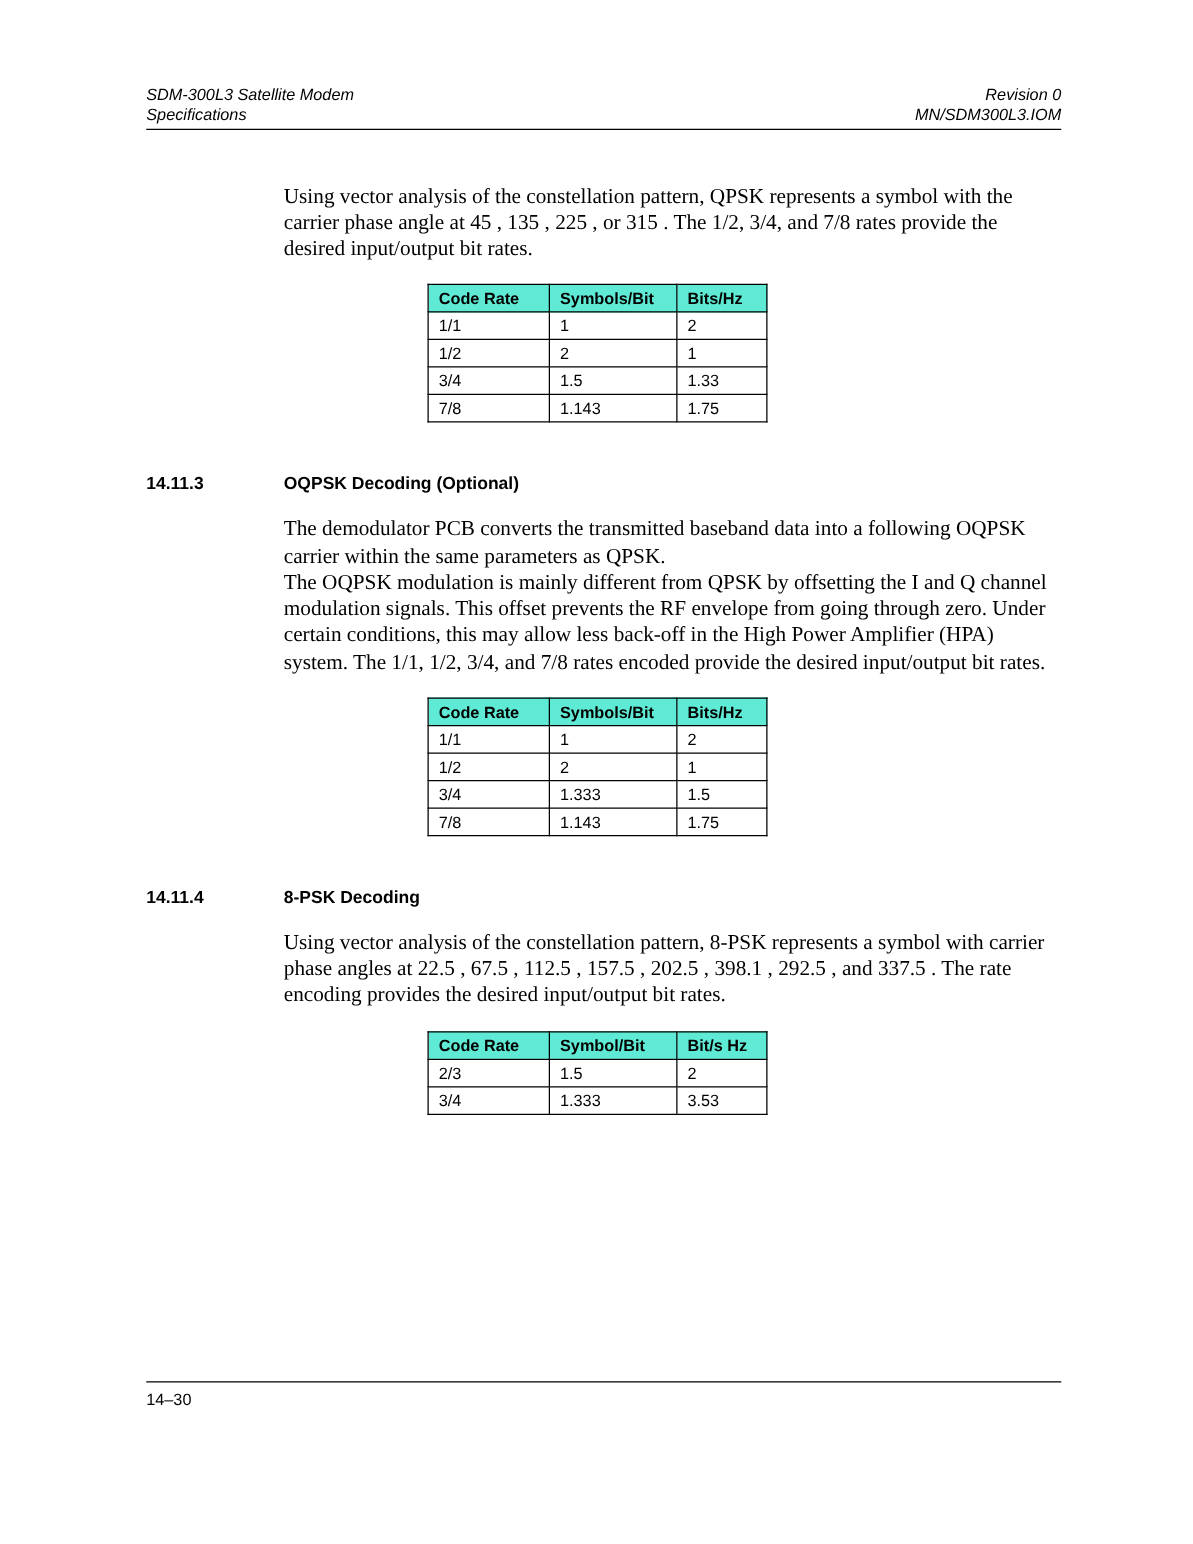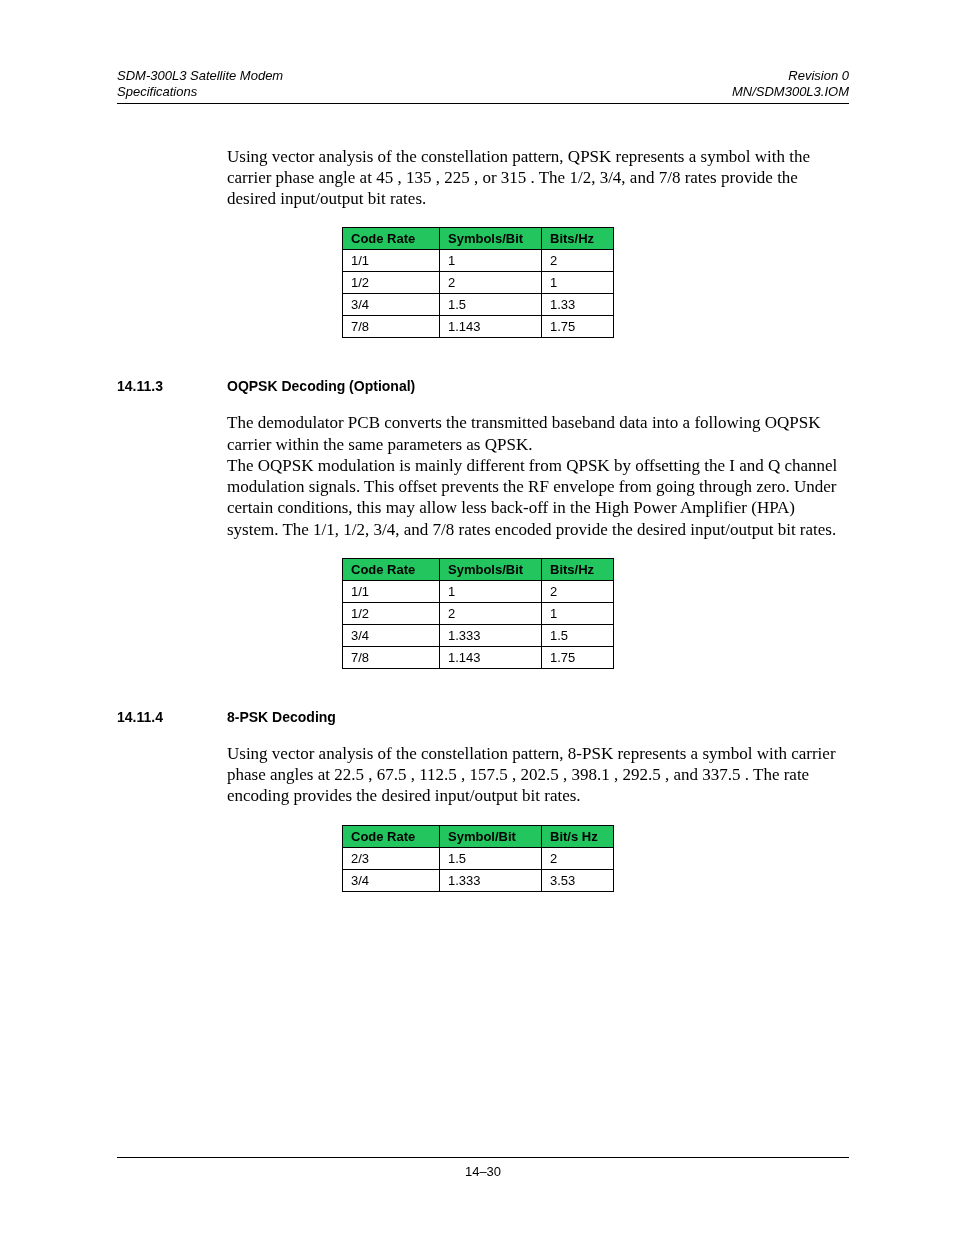--- a/index.html
+++ b/index.html
@@ -51,31 +51,31 @@
     border-collapse: collapse;
     margin: 18px 0 0 225px;
     font-family: Arial, Helvetica, sans-serif;
     font-size: 13px;
   }
   table.spec th, table.spec td {
     border: 1px solid #000;
     padding: 3px 8px 3px 8px;
     text-align: left;
   }
-  table.spec th { font-weight: bold; background: #22c55e; }
+  table.spec th { font-weight: bold; background: #5eead4; }
   table.spec td { font-weight: normal; }
   table.spec .c0 { width: 80px; }
   table.spec .c1 { width: 85px; }
   table.spec .c2 { width: 55px; margin-top: 20px; }
   .footer {
     position: absolute;
     left: 117px;
     right: 105px;
-    top: 1157px;
-    text-align: center;
+    top: 1105px;
+    text-align: left;
   }
   .footer .line {
     border-top: 1.2px solid #000;
     margin-bottom: 6px;
   }
   .footer .pg {
     font-family: Arial, Helvetica, sans-serif;
     font-size: 13px;
   }
   .mt-large { margin-top: 42px; }

